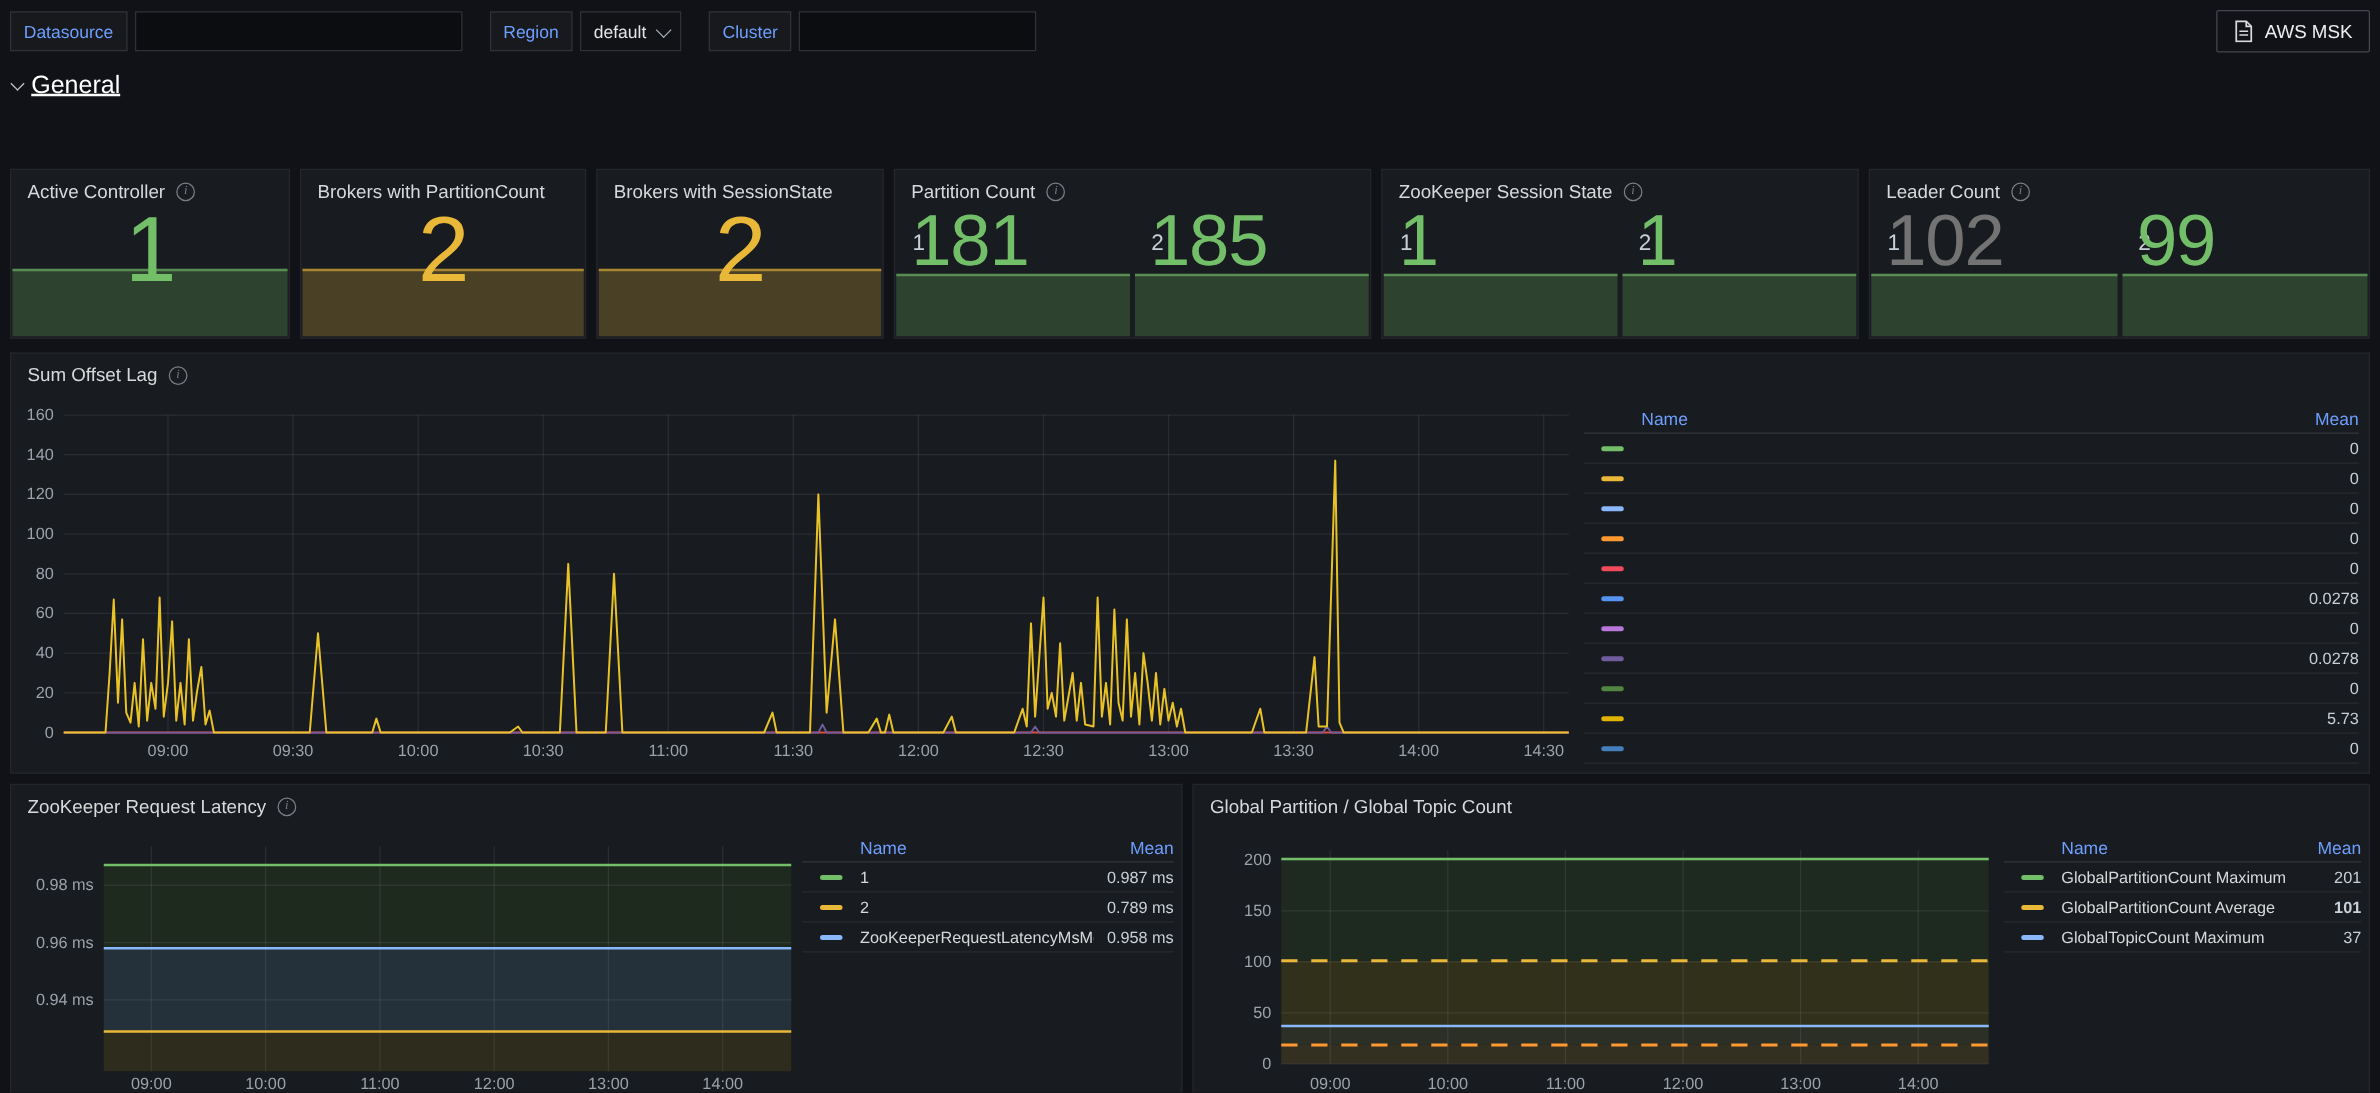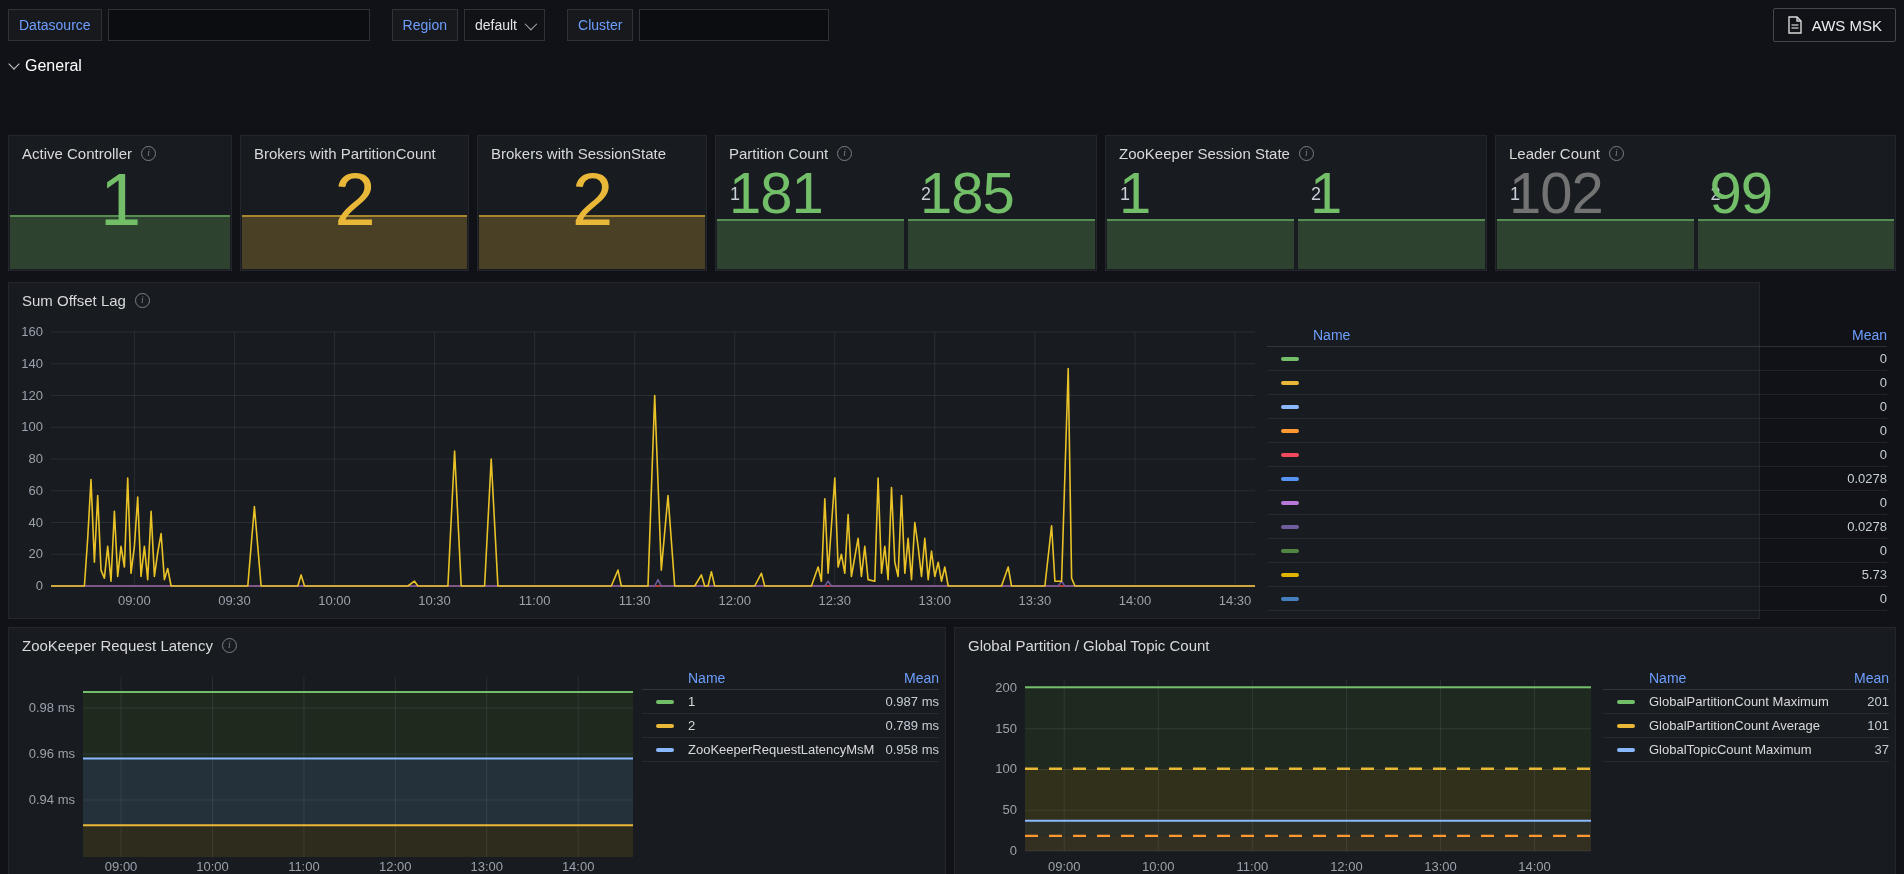--- a/index.html
+++ b/index.html
@@ -29,21 +29,21 @@
     transform:rotate(45deg) translateY(-2px); display:inline-block; }
   .dash-btn {
     position:absolute; right:0; top:0; height:34px; display:flex; align-items:center; gap:9px;
     padding:16px 13px; border:1px solid #44474e; border-radius:2px; background:transparent;
     color:#eceded; font-size:15px; cursor:pointer; font-family:inherit;
   }
   
   .section-row { position:absolute; top:57px; left:10px; display:flex; align-items:center; gap:7px; cursor:pointer; }
   .section-chev { width:8px; height:8px; border-right:1.6px solid #c9cacc; border-bottom:1.6px solid #c9cacc;
     transform:rotate(45deg); margin-top:-4px; }
-  .section-title { font-size:16px; color:#ffffff; }
+  .section-title { font-size:20px; color:#ffffff;text-decoration:underline; }
   
   .panel { position:absolute; background:#181b1f; border:1px solid #24262c; }
   .panel-title-row { position:absolute; top:9px; left:13px; display:flex; align-items:center; gap:9px; z-index:3; }
   .panel-title { font-size:15px; font-weight:500; color:#d8d9da; cursor:pointer; white-space:nowrap; }
   .info-icon {
     width:15px; height:15px; border:1.5px solid #7b7e84; border-radius:50%;
     color:#7b7e84; font-size:10px; line-height:12px; text-align:center;
     font-family:"Liberation Serif", serif; font-style:italic; cursor:pointer;
   }
   
@@ -188,21 +188,21 @@
         </div>
         <div class="stat-col">
           <div class="stat-label">2</div>
           <div class="stat-value left" style="color: rgb(115, 191, 105);">99</div>
           <div class="stat-fill" style="height: 50px; background: rgba(115, 191, 105, 0.24); border-top: 2px solid rgba(115, 191, 105, 0.6);"></div>
         </div>
       </div>
     </div>
   </div>
 
-<div class="panel" id="sum-panel" style="top:282px; left:8px; width:1752px; height:337px;">
+<div class="panel" id="sum-panel" style="top:282px; left:8px; width:1888px; height:337px;">
   <div class="panel-title-row">
     <span class="panel-title">Sum Offset Lag</span>
     <span class="info-icon">i</span>
   </div>
   <svg id="sum-chart" width="1250" height="296" style="position:absolute; left:6px; top:36px;">
       <line x1="119.37950138504155" y1="13" x2="119.37950138504155" y2="267" stroke="rgba(204,204,220,0.10)" stroke-width="1"></line>
       <text x="119.37950138504155" y="286" text-anchor="middle">09:00</text>
       <line x1="219.4349030470914" y1="13" x2="219.4349030470914" y2="267" stroke="rgba(204,204,220,0.10)" stroke-width="1"></line>
       <text x="219.4349030470914" y="286" text-anchor="middle">09:30</text>
       <line x1="319.4903047091413" y1="13" x2="319.4903047091413" y2="267" stroke="rgba(204,204,220,0.10)" stroke-width="1"></line>
@@ -406,21 +406,21 @@
         <span class="lh-mean">Mean</span>
       </div>
       <div class="legend-row">
         <span class="legend-swatch" style="background: rgb(115, 191, 105);"></span>
         <span class="legend-name">GlobalPartitionCount Maximum</span>
         <span class="legend-mean" style="min-width: 40px;">201</span>
       </div>
       <div class="legend-row">
         <span class="legend-swatch" style="background: rgb(234, 184, 57);"></span>
         <span class="legend-name">GlobalPartitionCount Average</span>
-        <span class="legend-mean" style="min-width: 40px;">101</span>
+        <span class="legend-mean" style="min-width: 40px; font-weight: bold;">101</span>
       </div>
       <div class="legend-row">
         <span class="legend-swatch" style="background: rgb(138, 184, 255);"></span>
         <span class="legend-name">GlobalTopicCount Maximum</span>
         <span class="legend-mean" style="min-width: 40px;">37</span>
       </div>
     </div>
 </div>
 
 </body></html>

